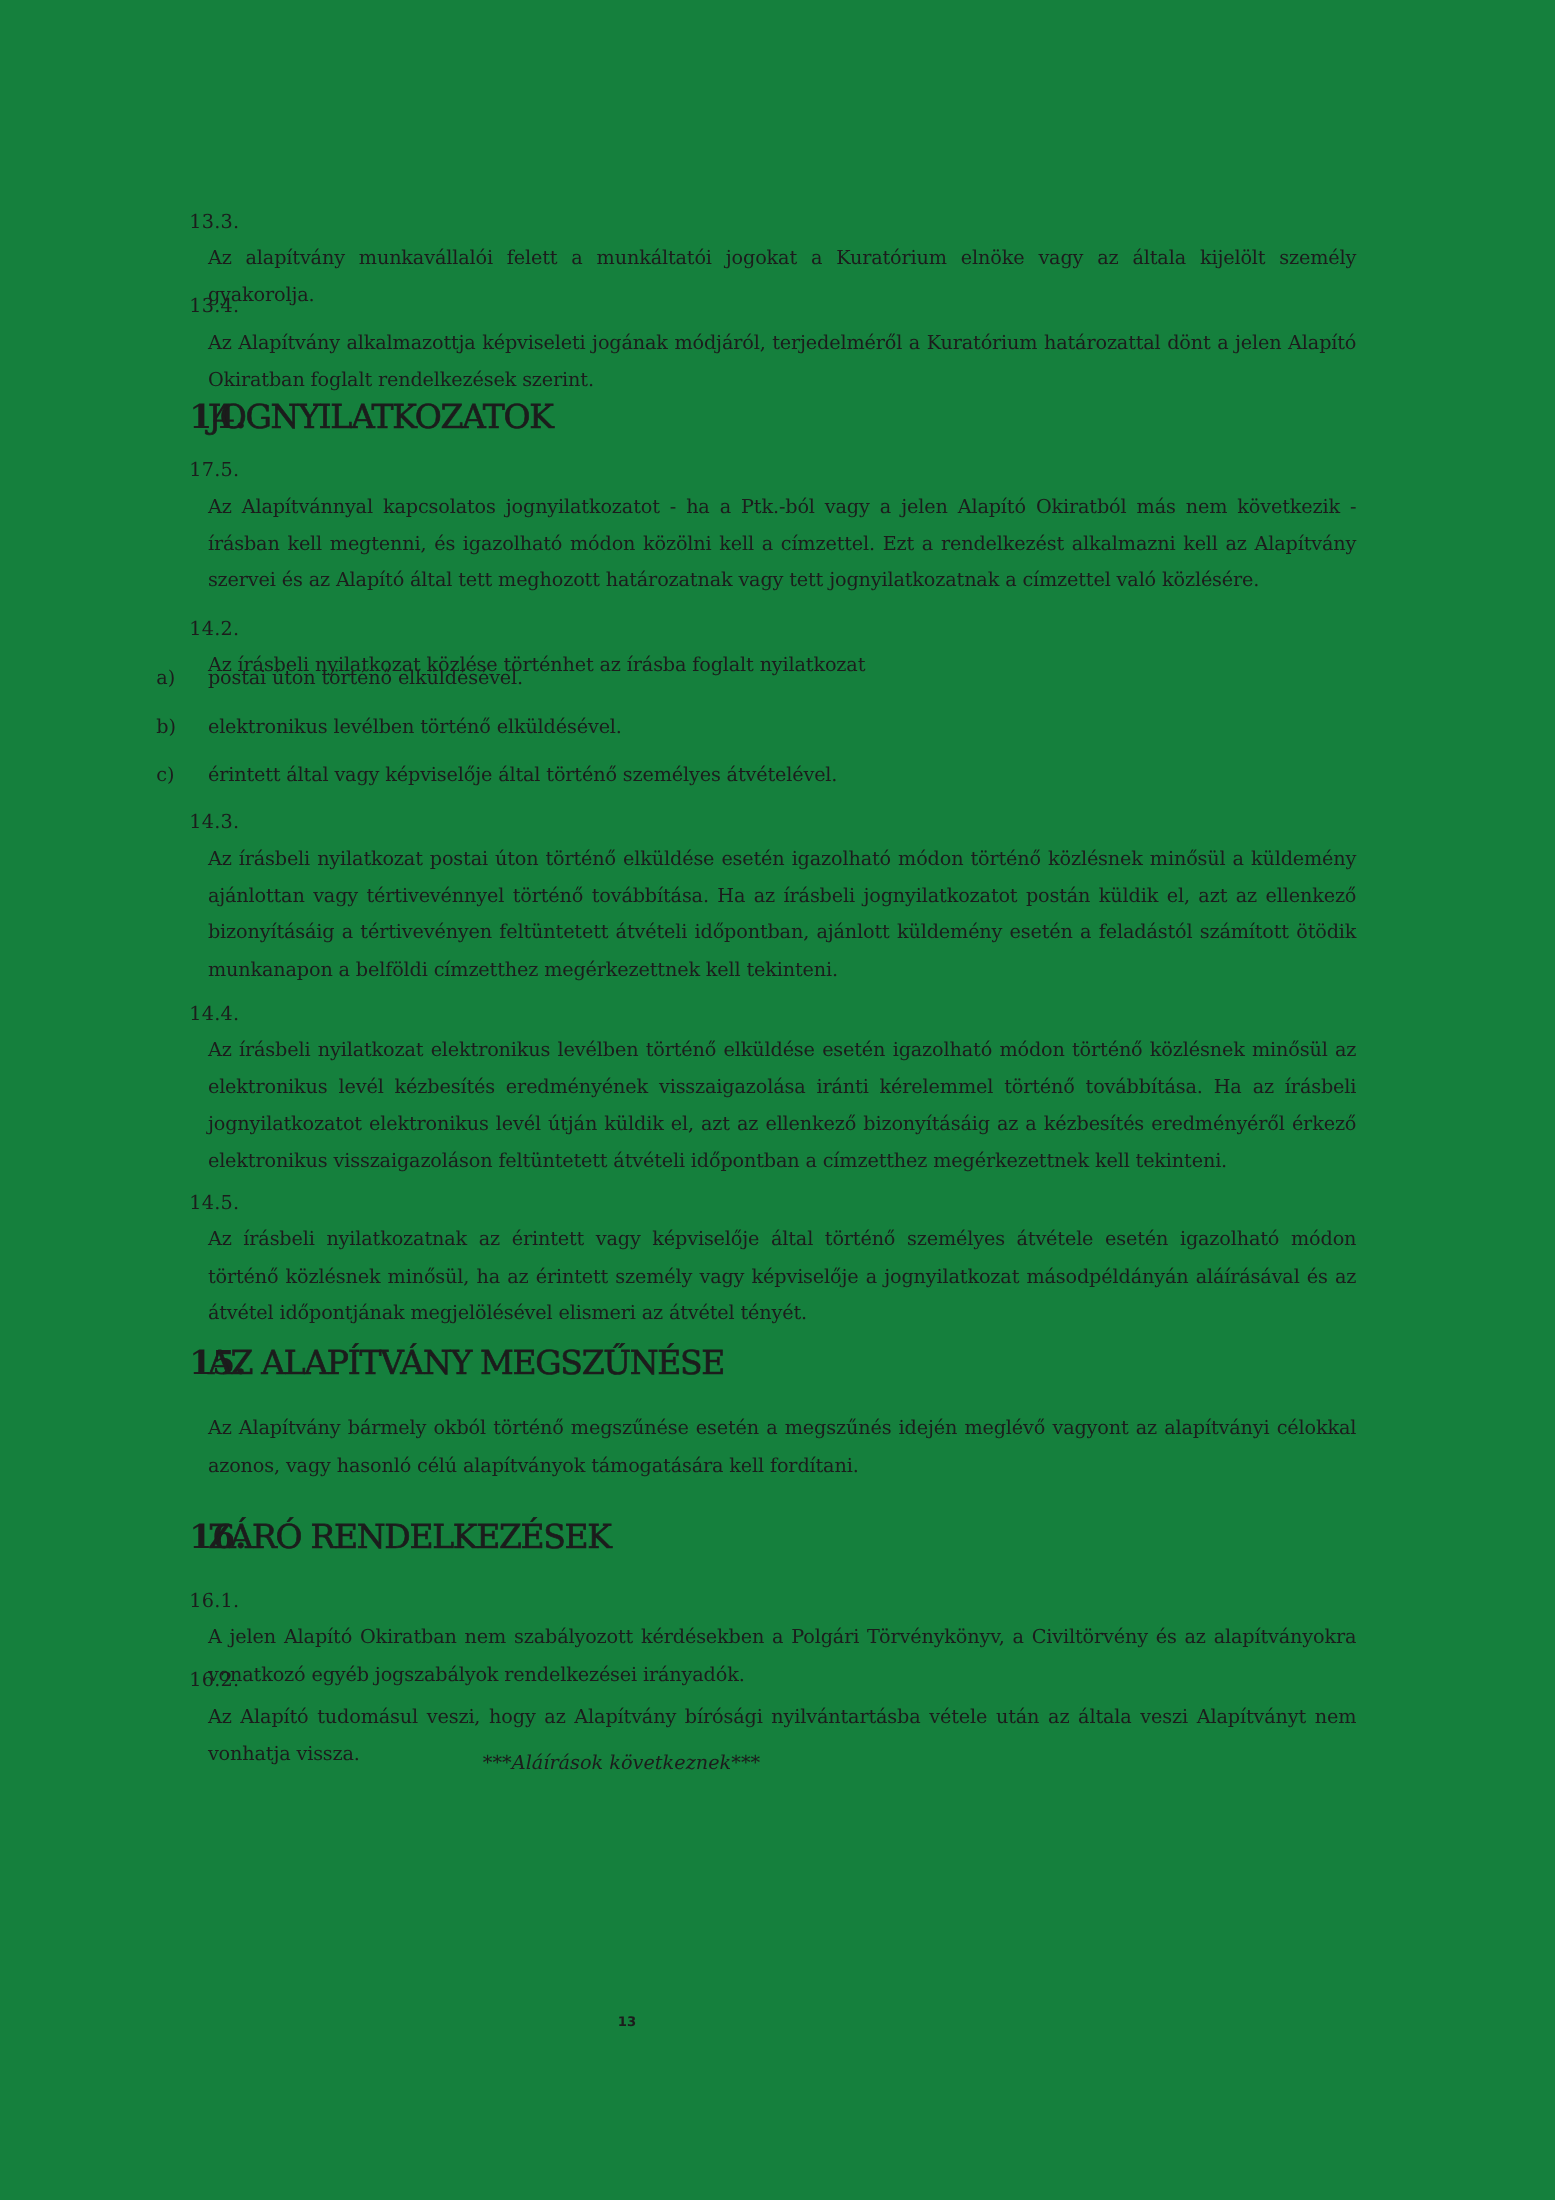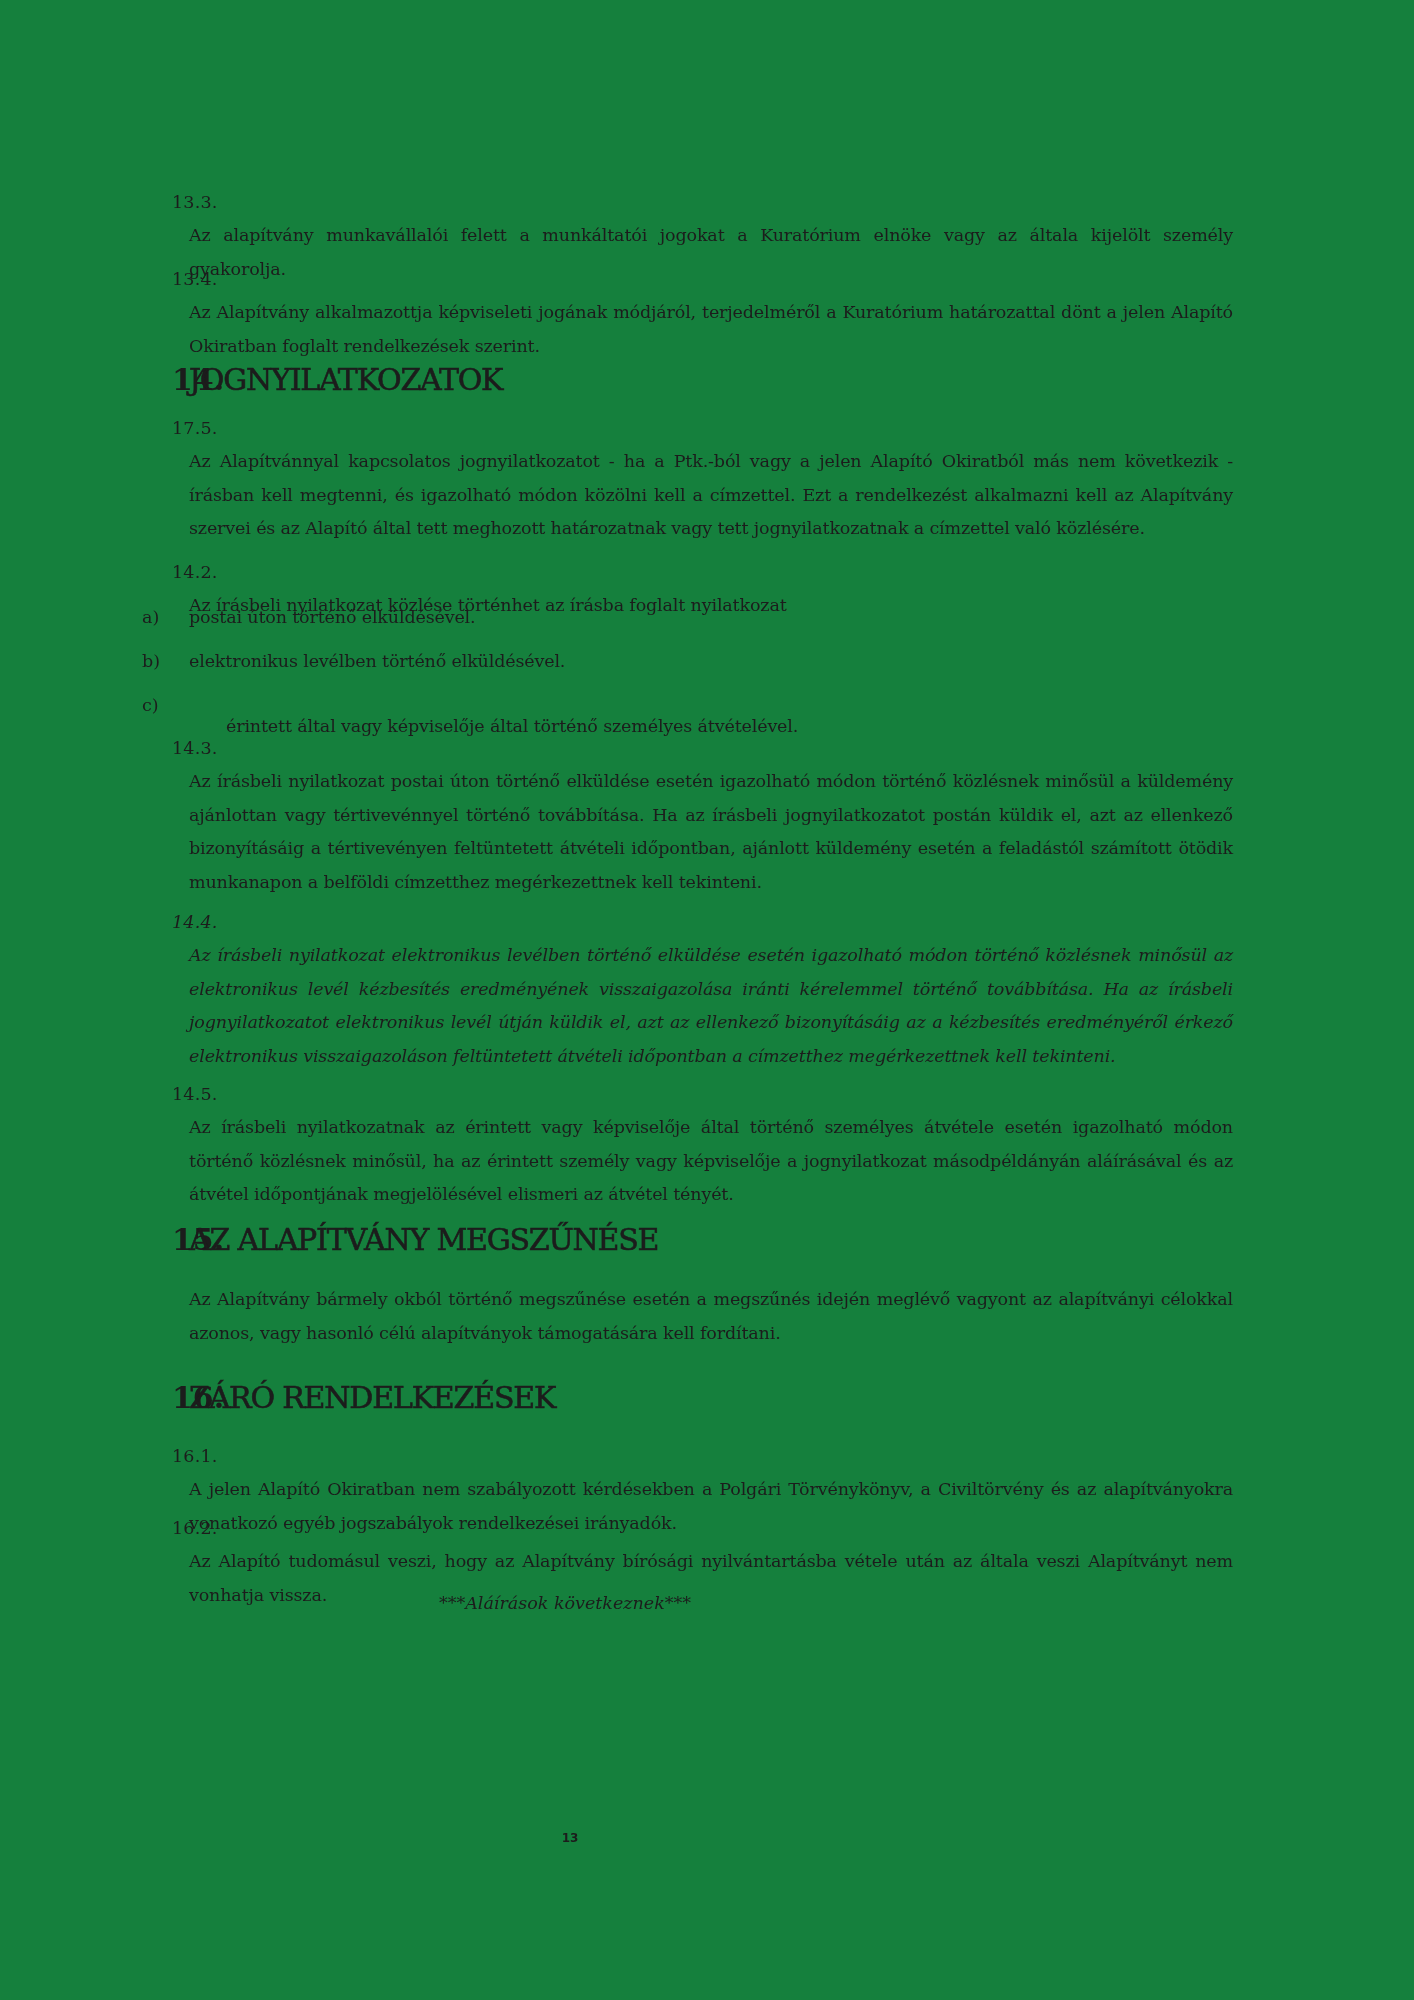--- a/index.html
+++ b/index.html
@@ -127,29 +127,29 @@
   </div>
 
   <div>
     <span class="list-label" style="left:142px; top:601px;">a)</span>
     <span class="list-text" style="top:601px;">postai úton történő elküldésével.</span>
 
     <span class="list-label" style="left:142px; top:645px;">b)</span>
     <span class="list-text" style="top:645px;">elektronikus levélben történő elküldésével.</span>
 
     <span class="list-label" style="left:142px; top:689px;">c)</span>
-    <span class="list-text" style="top:710px;margin-left:37px;">érintett által vagy képviselője által történő személyes átvételével.</span>
+    <span class="list-text" style="top:689px;">érintett által vagy képviselője által történő személyes átvételével.</span>
   </div>
 
   <div class="block" style="top:732px;">
     <span class="num">14.3.</span>
     <div class="text">Az írásbeli nyilatkozat postai úton történő elküldése esetén igazolható módon történő közlésnek minősül a küldemény ajánlottan vagy tértivevénnyel történő továbbítása. Ha az írásbeli jognyilatkozatot postán küldik el, azt az ellenkező bizonyításáig a tértivevényen feltüntetett átvételi időpontban, ajánlott küldemény esetén a feladástól számított ötödik munkanapon a belföldi címzetthez megérkezettnek kell tekinteni.</div>
   </div>
 
-  <div class="block" style="top:906px;font-style:italic;">
+  <div class="block" style="top:906px;">
     <span class="num">14.4.</span>
     <div class="text">Az írásbeli nyilatkozat elektronikus levélben történő elküldése esetén igazolható módon történő közlésnek minősül az elektronikus levél kézbesítés eredményének visszaigazolása iránti kérelemmel történő továbbítása. Ha az írásbeli jognyilatkozatot elektronikus levél útján küldik el, azt az ellenkező bizonyításáig az a kézbesítés eredményéről érkező elektronikus visszaigazoláson feltüntetett átvételi időpontban a címzetthez megérkezettnek kell tekinteni.</div>
   </div>
 
   <div class="block" style="top:1078px;">
     <span class="num">14.5.</span>
     <div class="text">Az írásbeli nyilatkozatnak az érintett vagy képviselője által történő személyes átvétele esetén igazolható módon történő közlésnek minősül, ha az érintett személy vagy képviselője a jognyilatkozat másodpéldányán aláírásával és az átvétel időpontjának megjelölésével elismeri az átvétel tényét.</div>
   </div>
 
   <div class="heading" style="top:1220px;">

